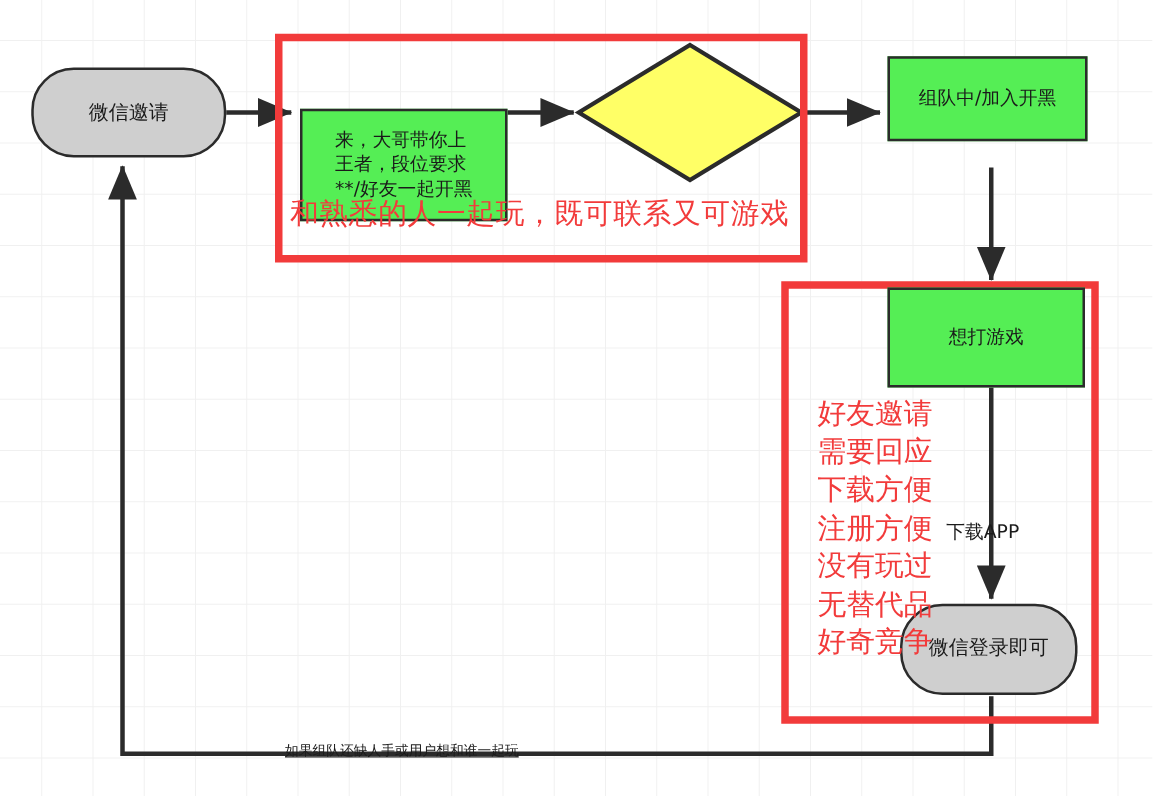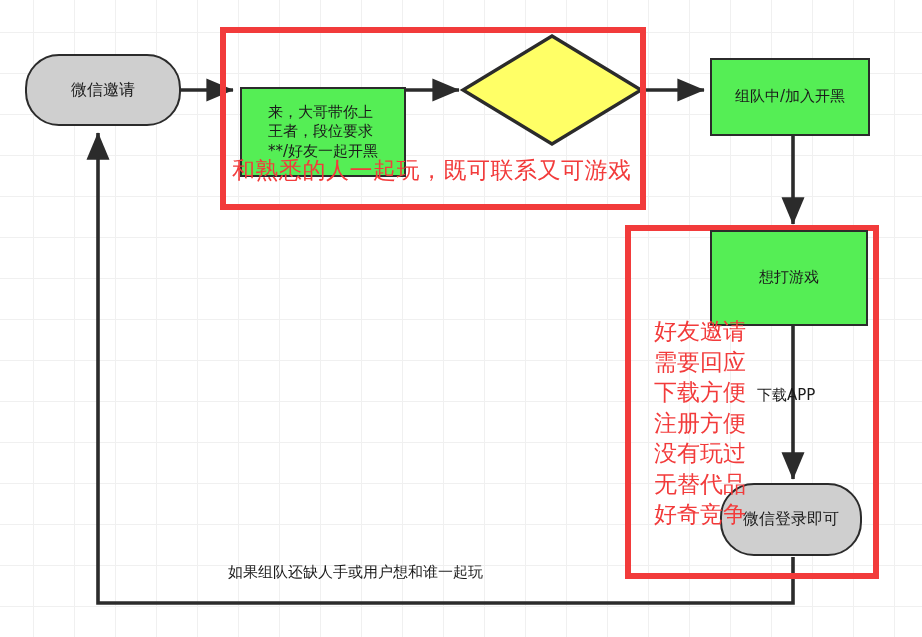--- a/index.html
+++ b/index.html
@@ -93,23 +93,25 @@
     line-height: 1.33;
     text-align: center;
   }
   .edge-label {
     position: absolute;
     font-size: 15px;
     color: #1a1a1a;
     background: transparent;
     z-index: 4;
     white-space: nowrap;
+    margin-top: 30px;
   }
   .edge-label-return {
-    font-size: 15px;
+    font-size: 11px;
+    text-decoration: underline;
   }
 </style>
 </head>
 <body>
 
 <div id="canvas">
 
   <svg id="svg-layer" viewBox="0 0 922 637" xmlns="http://www.w3.org/2000/svg">
     <defs>
       <marker id="arrowhead" markerWidth="9" markerHeight="9" refX="7.4" refY="3.2" orient="auto" markerUnits="strokeWidth">
@@ -140,25 +142,25 @@
     <span class="node-text-inner">微信邀请</span>
   </div>
 
   <div class="node node-rect-green node-left-text" style="left:240px; top:43px; width:166px; height:90px;margin-top:44px;">
     <span class="node-text-inner">来，大哥带你上
 王者，段位要求
 **/好友一起开黑</span>
   </div>
 
 
-  <div class="node node-rect-green" style="left:710px; top:58px; width:160px; height:78px;">
+  <div class="node node-rect-green" style="left:710px; top:45px; width:160px; height:68px;">
     <span class="node-text-inner">组队中/加入开黑</span>
   </div>
 
-  <div class="node node-rect-green" style="left:710px; top:230px; width:158px; height:96px;text-align:right;">
+  <div class="node node-rect-green" style="left:710px; top:230px; width:158px; height:80px;text-align:right;">
     <span class="node-text-inner">想打游戏</span>
   </div>
 
   <div class="node node-rounded-gray" style="left:720px; top:483px; width:142px; height:73px;font-family:Liberation Serif, serif;">
     <span class="node-text-inner">微信登录即可</span>
   </div>
 
   <div class="edge-label" style="left:757px; top:386px;">下载APP</div>
 
   <div class="edge-label edge-label-return" style="left:228px; top:563px;">如果组队还缺人手或用户想和谁一起玩</div>

